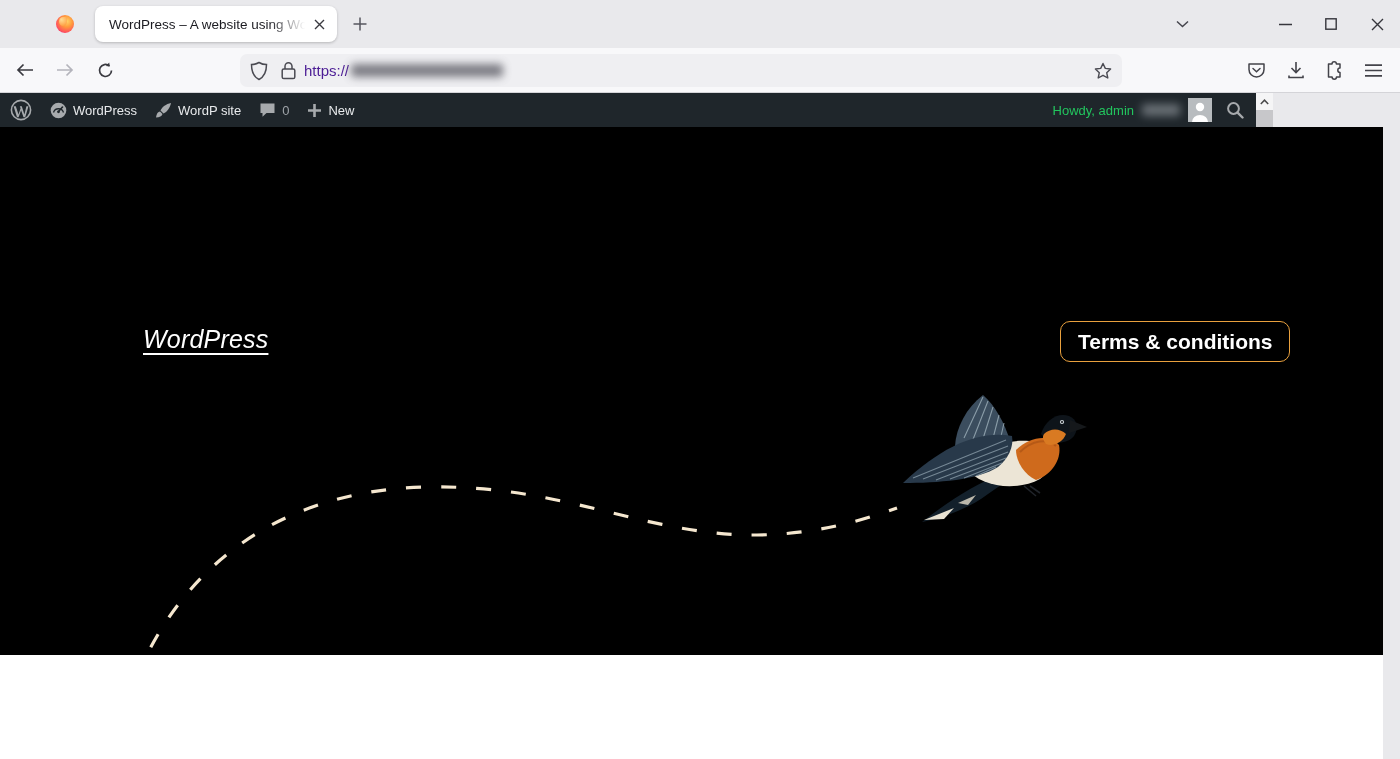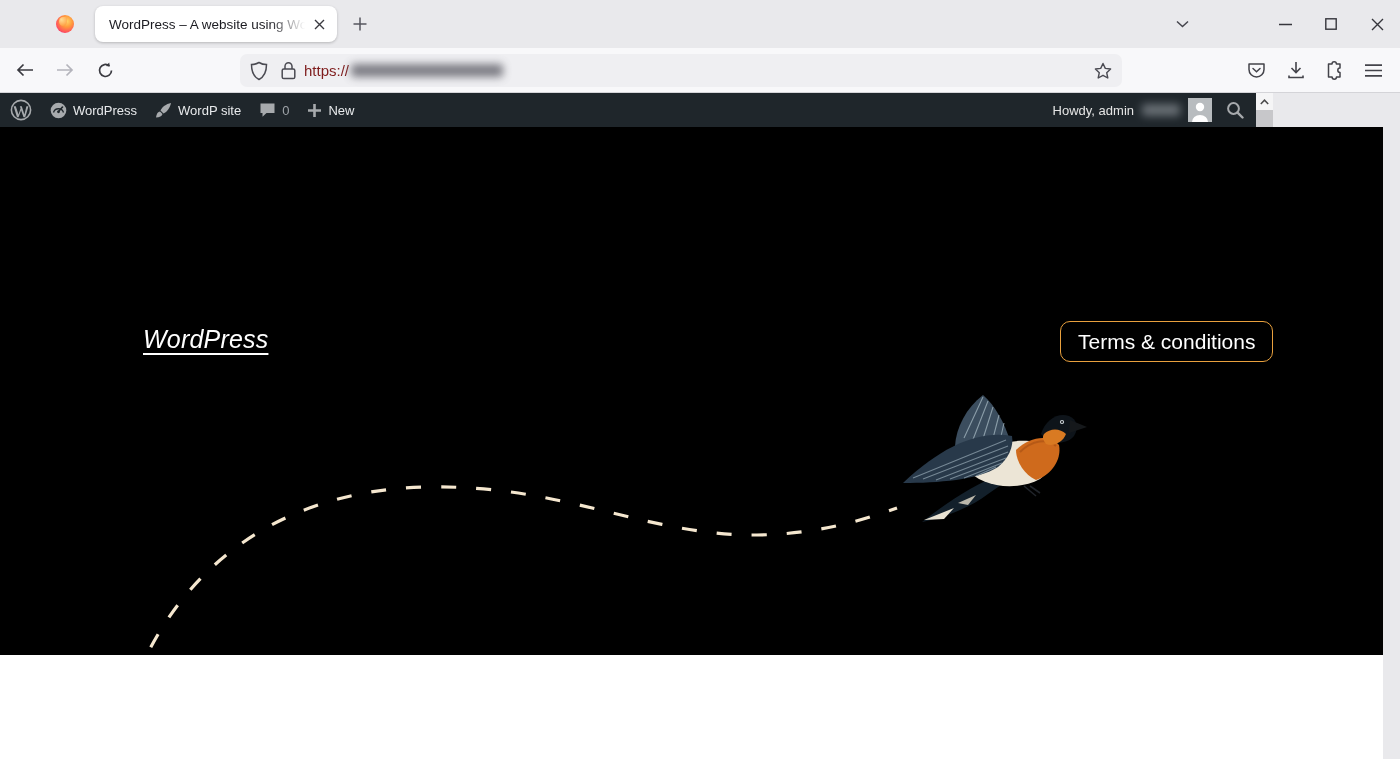--- a/index.html
+++ b/index.html
@@ -23,47 +23,47 @@
   .win-btn { width:46px; height:48px; display:flex; align-items:center; justify-content:center; }
   .win-btn.list-chevron { position:absolute; right:195px; }
 
   
   .toolbar { position:absolute; top:48px; left:0; width:1400px; height:45px; background:#f8f8fa;
     border-bottom:1px solid #d4d4d8; display:flex; align-items:center; }
   .nav-btn { width:34px; height:34px; display:flex; align-items:center; justify-content:center; border-radius:6px; }
   .nav-back { margin-left:8px; } .nav-fwd { margin-left:6px; } .nav-reload { margin-left:6px; }
   .urlbar { position:absolute; left:240px; top:6px; width:882px; height:33px; background:#efeff2; border-radius:7px;
     display:flex; align-items:center; padding:0 10px; }
-  .url-proto { font-size:15px; color:#7f1d1d; margin-left:8px; }
+  .url-proto { font-size:15px; color:#4c1d95; margin-left:8px; }
   .url-redacted { width:152px; height:13px; margin-left:2px; border-radius:3px; background:#55555e; filter:blur(4px); opacity:.75; }
   .url-star { margin-left:auto; }
   .tb-right { position:absolute; right:10px; top:6px; height:33px; display:flex; align-items:center; gap:6px; }
   .tb-ic { width:33px; height:33px; display:flex; align-items:center; justify-content:center; border-radius:6px; }
 
   
   .viewport { position:absolute; top:93px; left:0; width:1400px; height:666px; display:flex; }
   .pagecol { width:1256px; height:666px; position:relative; }
 
   
   .adminbar { height:34px; background:#1f262b; display:flex; align-items:center; color:#e8eaec; font-size:13px; }
   .ab-item { display:flex; align-items:center; gap:6px; padding:0 9px; height:34px; cursor:pointer; }
   .ab-item.first { padding-left:10px; }
   .ab-count { color:#9ea3a8; }
   .ab-right { margin-left:auto; display:flex; align-items:center; gap:8px; padding-right:12px; }
-  .howdy { font-size:13px; color:#e5e5e5; }
+  .howdy { font-size:13px; color:#22c55e; }
   .howdy-redacted { width:38px; height:12px; border-radius:2px; background:#9aa0a6; filter:blur(4px); opacity:.6; }
   .avatar { width:24px; height:24px; background:#b8bcbf; display:flex; align-items:flex-end; justify-content:center; overflow:hidden; }
 
   
   .blackzone { position:relative; width:1383px; height:528px; background:#000; overflow:hidden; }
   .site-link { position:absolute; left:143px; top:198px; font-style:italic; font-size:25px; color:#fff;
     text-decoration:underline; text-underline-offset:5px; letter-spacing:.2px; }
   .terms-btn { position:absolute; left:1060px; top:194px; height:41px; padding:0 17px; background:transparent;
     border:1.6px solid var(--accent,#e9a13e); border-radius:10px; color:#fff; font-size:21px;
-    font-family:"Liberation Sans",sans-serif; display:flex; align-items:center; cursor:pointer; }
+    font-family:"Liberation Sans",sans-serif; display:flex; align-items:center; cursor:pointer;font-weight:bold; }
   .trail-svg, .bird-svg { position:absolute; }
   .trail-svg { left:0; top:0; }
   .bird-svg { left:898px; top:263px; }
   .whitezone { width:1383px; height:104px; background:#fff; }
 
   
   .scrollbar { width:17px; height:666px; background:#f0f0f1; display:flex; flex-direction:column; }
   .sb-btn { height:17px; display:flex; align-items:center; justify-content:center; background:#f5f5f6; }
   .sb-btn.down { margin-top:auto; height:16px; background:#f0f0f1; }
   .sb-thumb { height:276px; background:#c7c7ca; }

